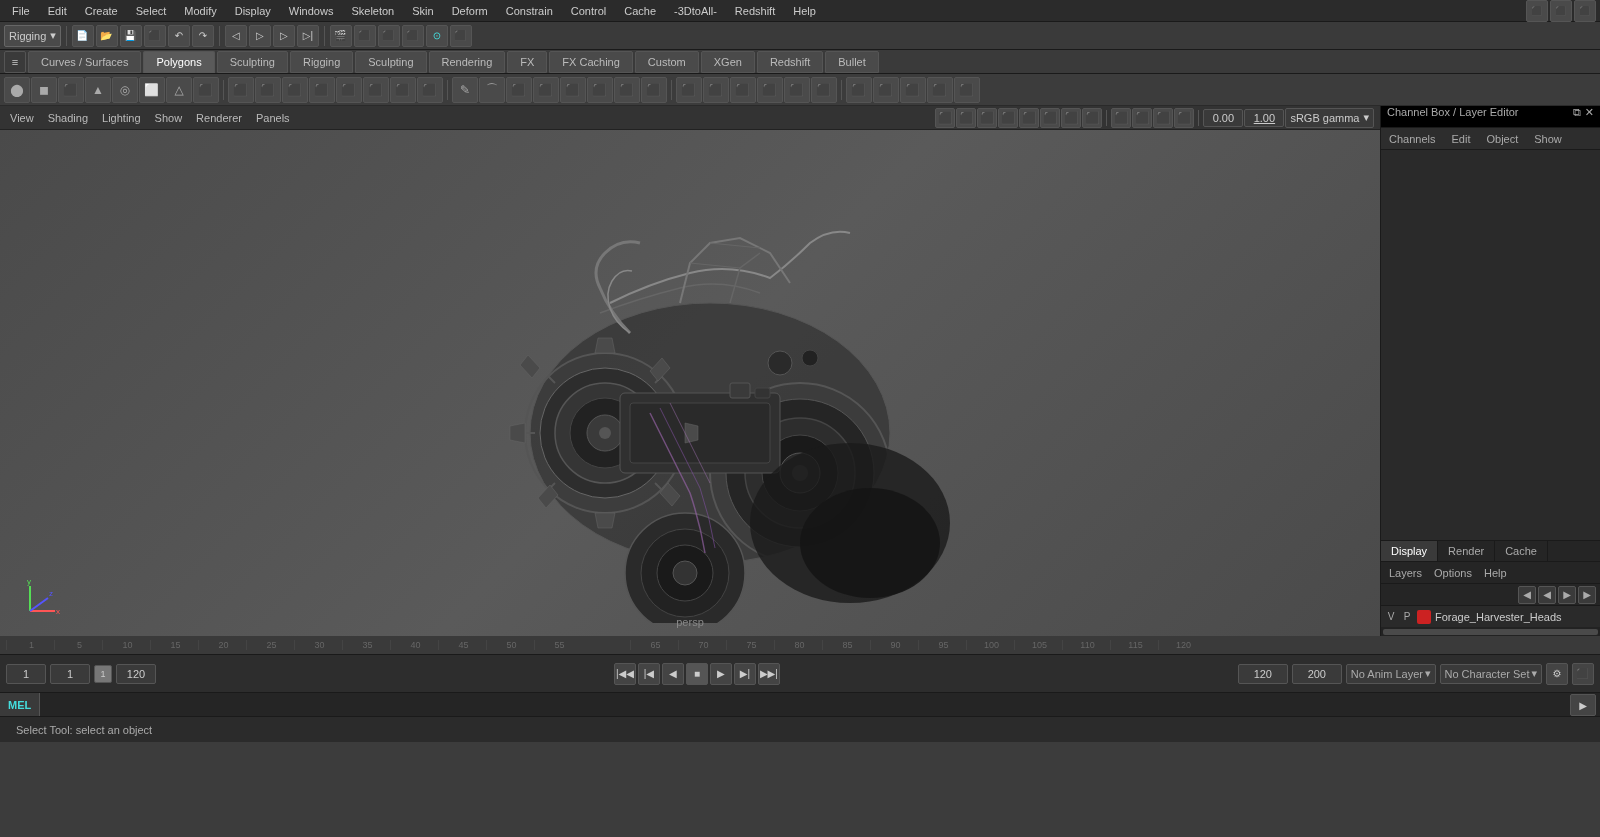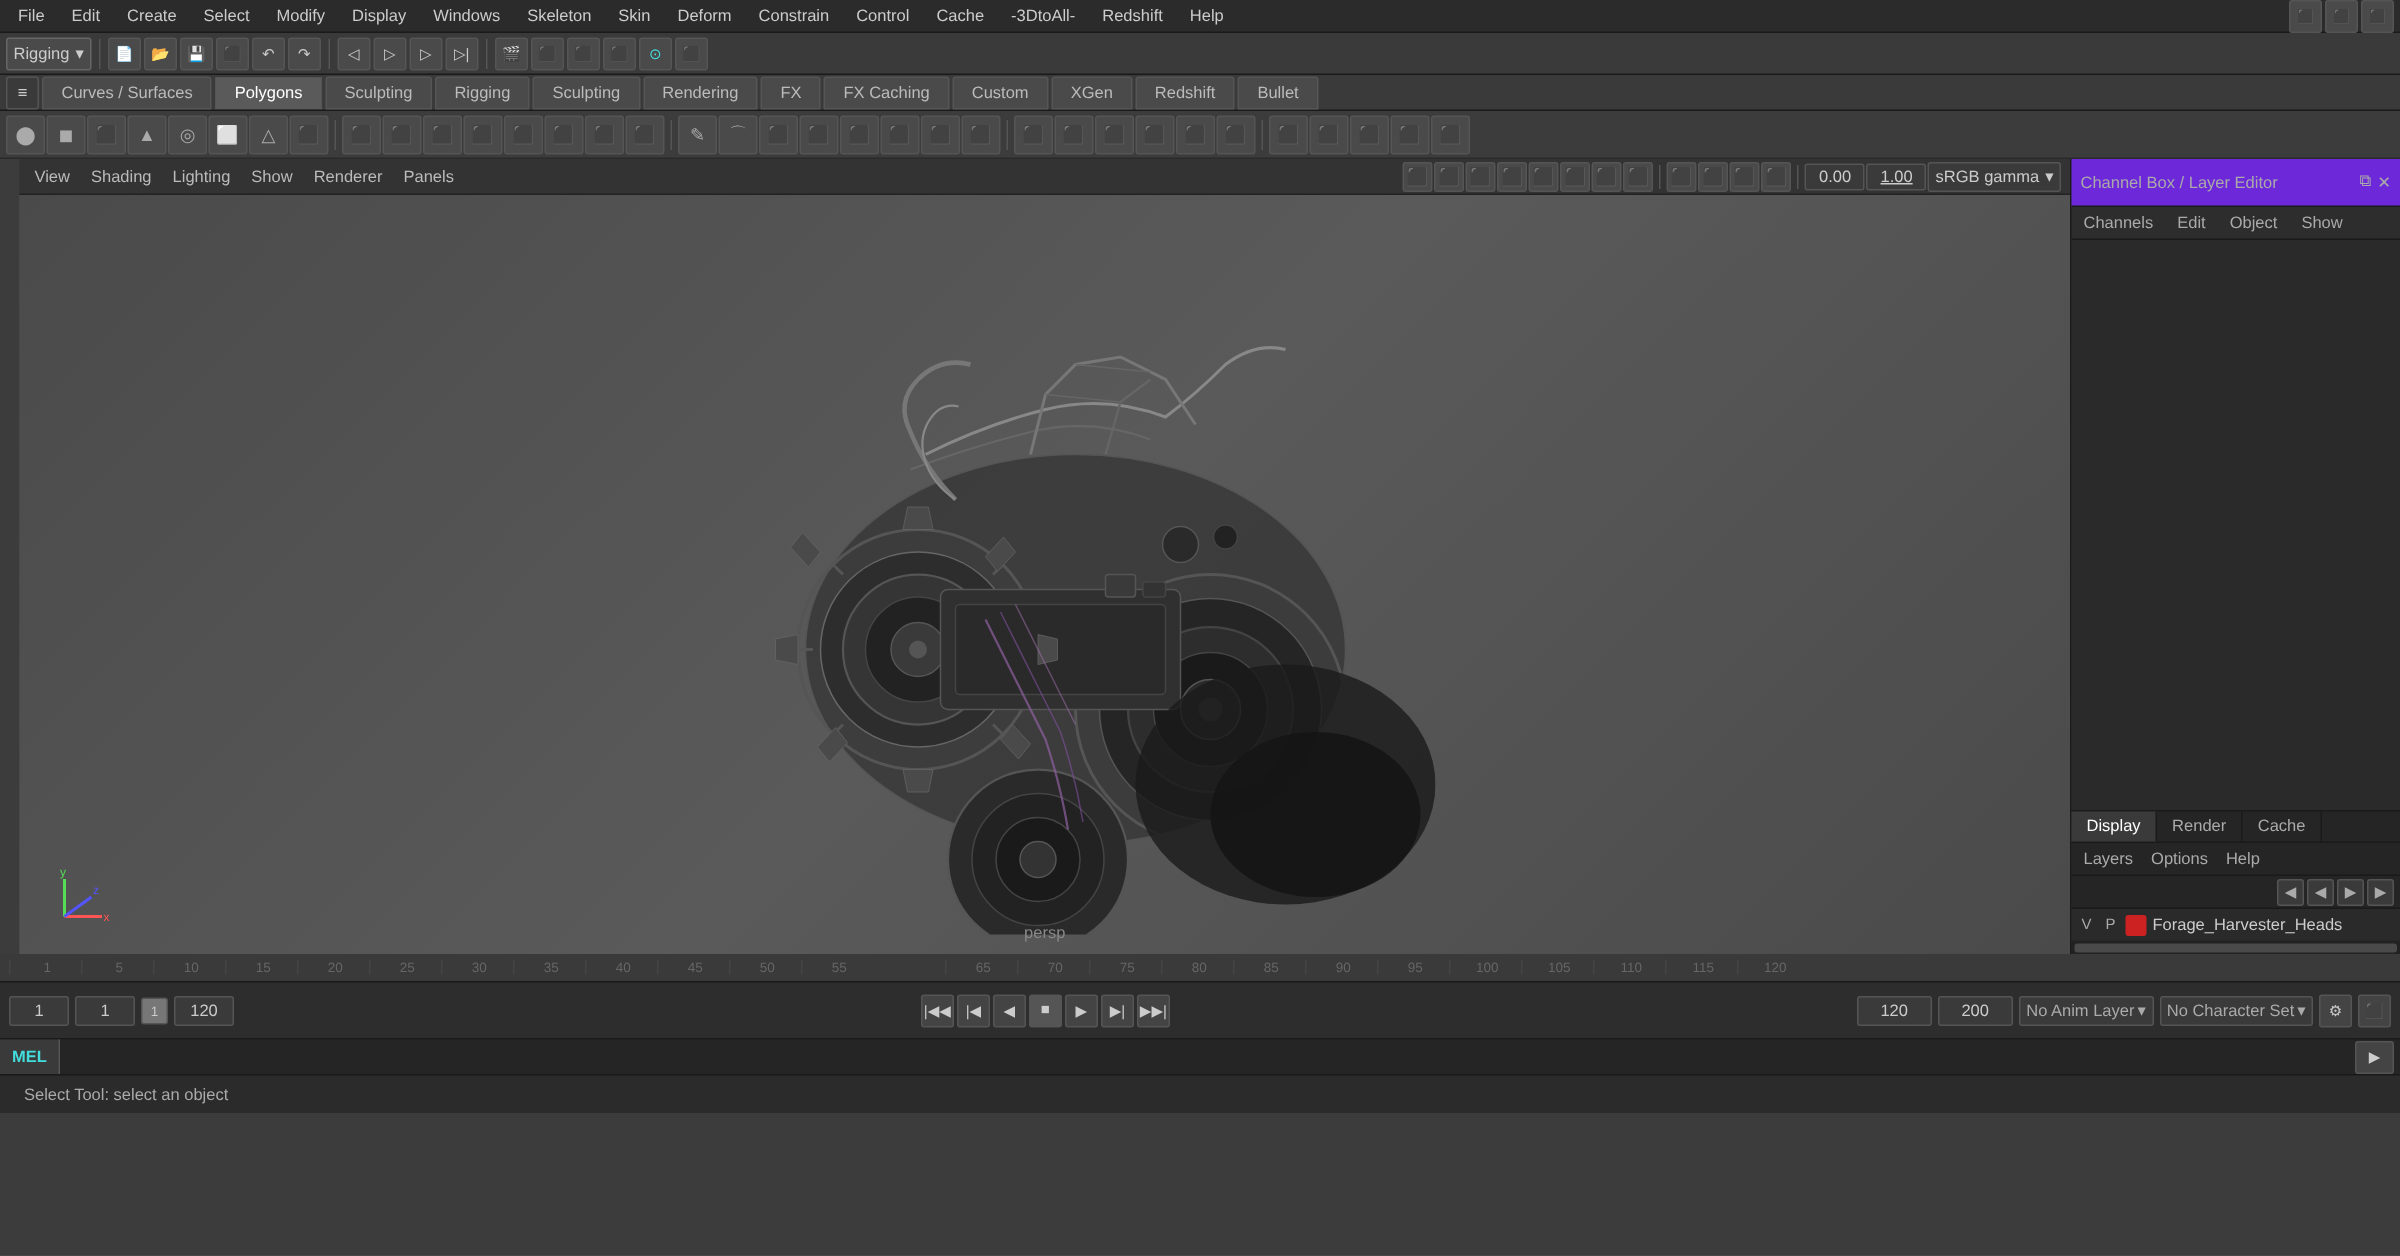--- a/index.html
+++ b/index.html
@@ -194,24 +194,24 @@
 
     
     #right-panel {
       width: 220px;
       background: #2d2d2d;
       border-left: 1px solid #1a1a1a;
       display: flex;
       flex-direction: column;
     }
     #right-panel-header {
-      height: 32px;
-      background: #6d28d9;
-      display: flex;
-      align-items: center;
+      height: 22px;
+      background: #000000;
+      display: flex;
+      align-items: flex-start;
       justify-content: space-between;
       padding: 0 6px;
       border-bottom: 1px solid #1a1a1a;
       font-size: 11px;
       color: #aaa;
     }
     #channel-tabs {
       display: flex;
       height: 22px;
       border-bottom: 1px solid #1a1a1a;
@@ -509,21 +509,20 @@
       font-size: 11px;
       text-align: center;
       border-radius: 2px;
       padding: 0 2px;
     }
 
     
     #main-row {
       display: flex;
       height: 530px;
-      margin-left: 13px;
     }
   </style>
 </head>
 <body>
 
 <div id="menu-bar">
   <span class="menu-item">File</span>
   <span class="menu-item">Edit</span>
   <span class="menu-item">Create</span>
   <span class="menu-item">Select</span>

